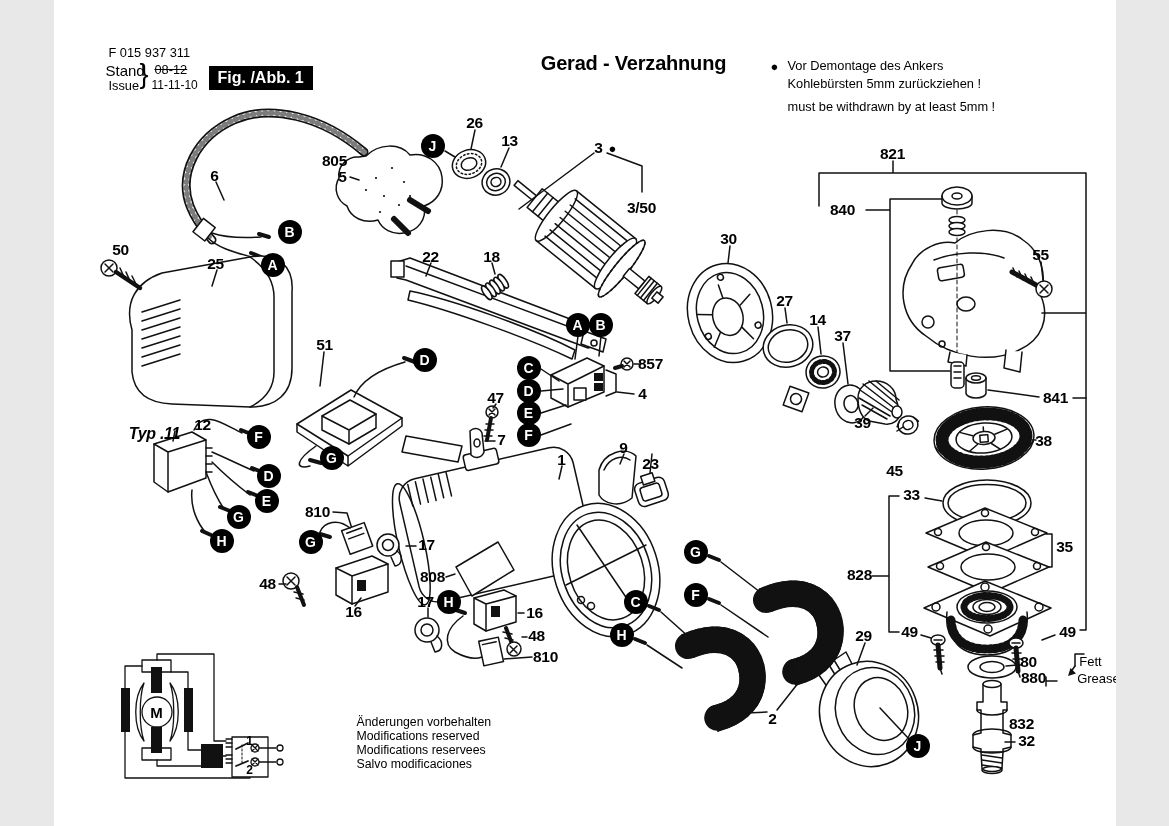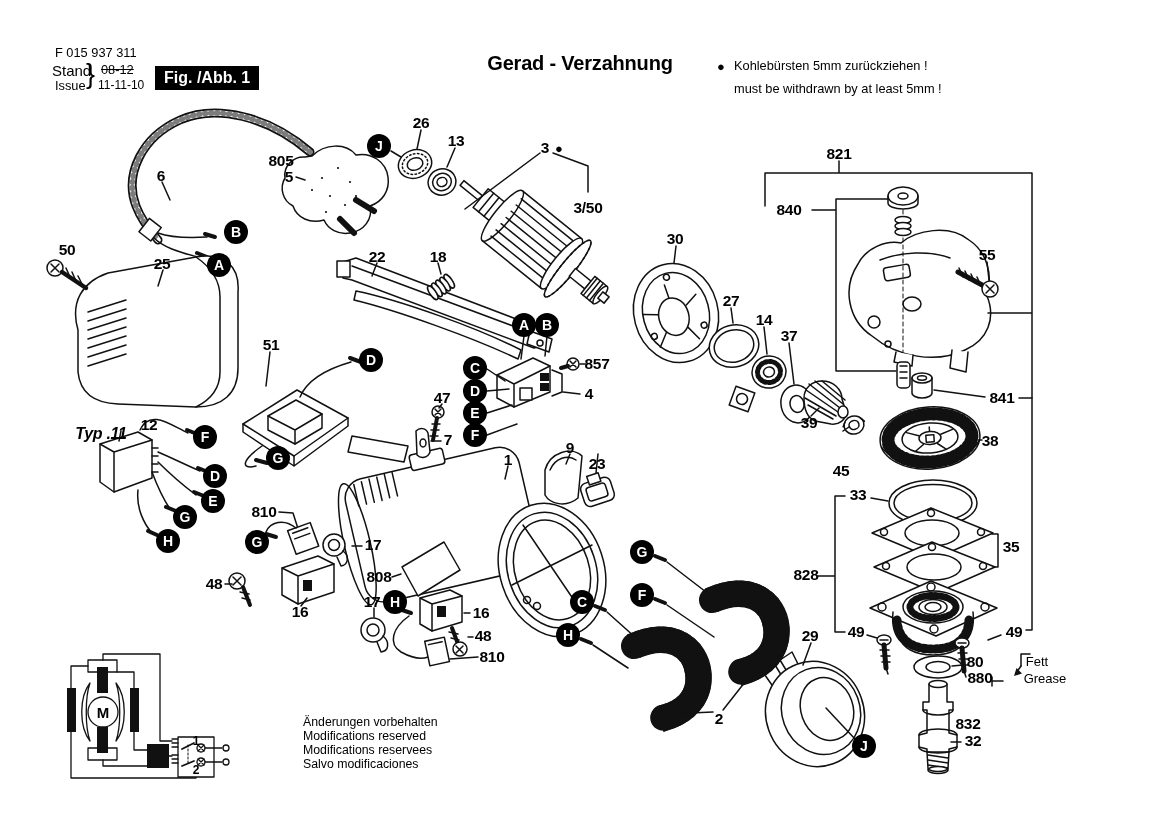--- a/index.html
+++ b/index.html
@@ -1,16 +1,16 @@
 <!DOCTYPE html>
 <html><head>
 <meta charset="utf-8">
 <style>
   html,body{margin:0;padding:0;background:#e8e8e8;}
-  .page{position:relative;width:1169px;height:826px;background:#ffffff;
+  .page{position:relative;width:1062px;height:826px;background:#ffffff;
         font-family:"Liberation Sans",sans-serif;color:#000;overflow:hidden;margin:0 auto;}
   .page svg{position:absolute;left:0;top:0;}
   .abs{position:absolute;}
   .ctr{transform:translate(-50%,-50%);}
   
   .lbl{position:absolute;transform:translate(-50%,-50%);font-weight:700;font-size:15.5px;
        letter-spacing:-0.3px;white-space:nowrap;line-height:1;}
   .lbl.italic{font-style:italic;font-weight:600;font-size:16px;}
   .lbl.small{font-weight:400;font-size:13px;letter-spacing:0;}
   
@@ -463,20 +463,21 @@
   <div class="abs part-number">F 015 937 311</div>
   <div class="abs stand-label">Stand</div>
   <div class="abs issue-label">Issue</div>
   <div class="abs brace">}</div>
   <div class="abs stand-value">08-12</div>
   <div class="abs issue-value">11-11-10</div>
   <div class="abs fig-box">Fig. /Abb. 1</div>
   <div class="abs title">Gerad - Verzahnung</div>
   <div class="abs note-bullet">●</div>
   <div class="abs note">
+    <div>Vor Demontage des Ankers</div>
     <div>Kohlebürsten 5mm zurückziehen !</div>
     <div class="gap"></div>
     <div>must be withdrawn by at least 5mm !</div>
   </div>
   <div class="abs note-dot">●</div>
 
   <div id="labels-layer">
       <div class="lbl" style="left: 281px; top: 161px;">805</div>
       <div class="lbl" style="left: 289px; top: 177px;">5</div>
       <div class="lbl" style="left: 161px; top: 176px;">6</div>

